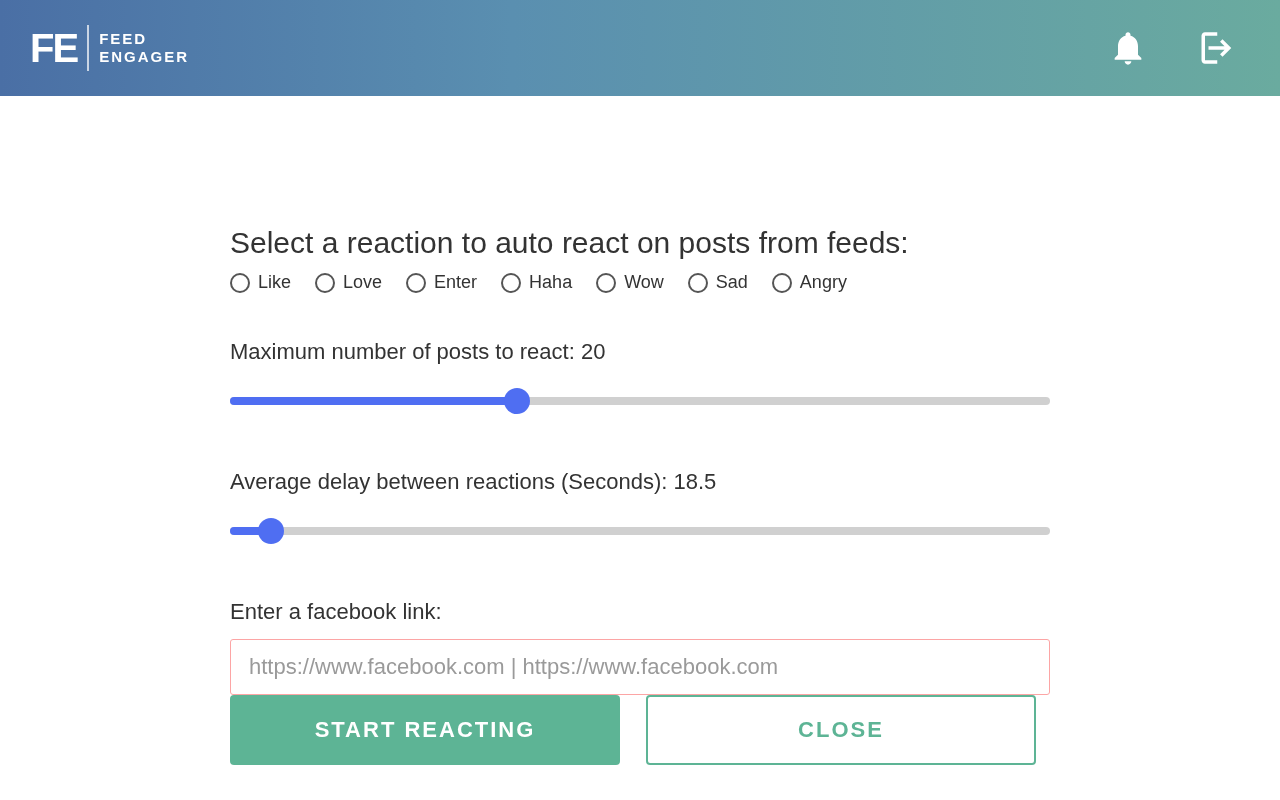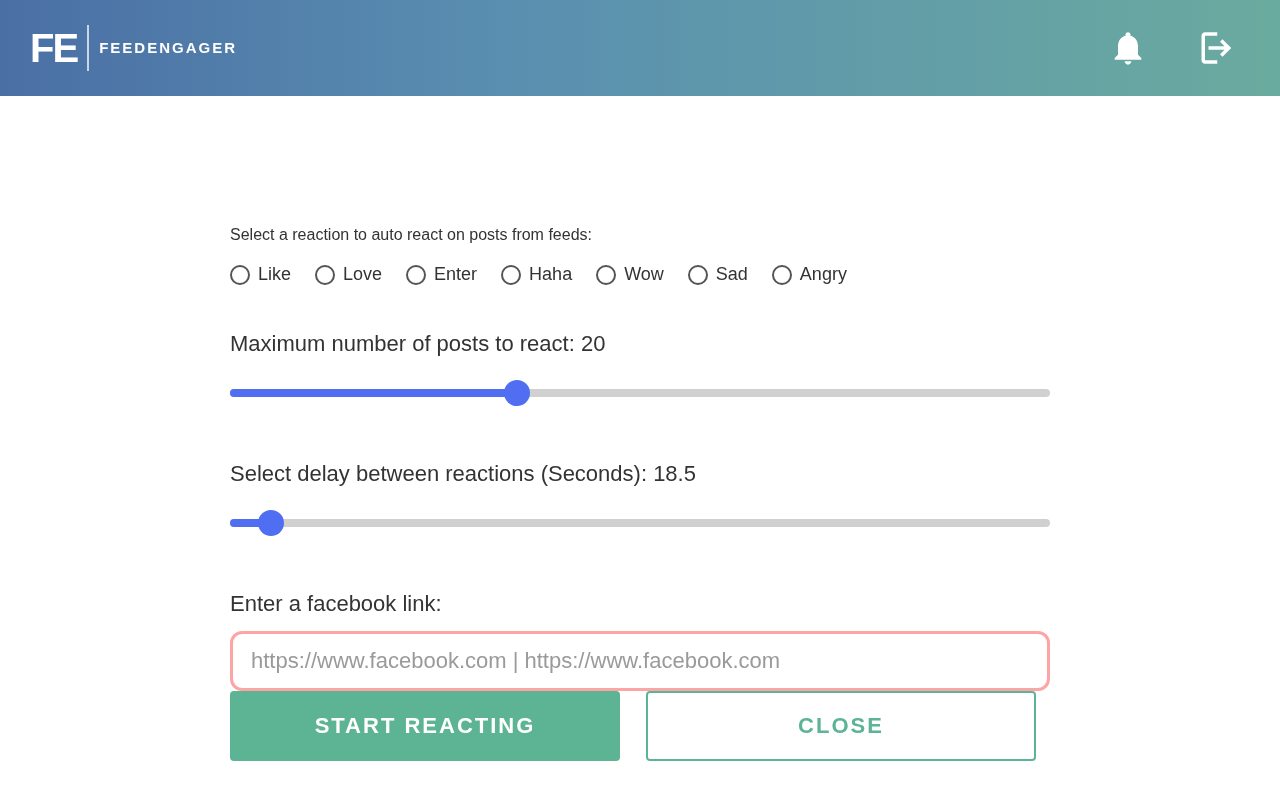--- a/index.html
+++ b/index.html
@@ -31,43 +31,43 @@
   }
   .logo-divider {
     width: 2px;
     height: 46px;
     background: #ffffff;
     opacity: 0.7;
     margin-right: 10px;
   }
   .logo-text {
     display: flex;
-    flex-direction: row;
+    flex-direction: column;
     font-size: 15px;
     font-weight: 700;
     letter-spacing: 2px;
     line-height: 1.2;
   }
   .header-icons {
     display: flex;
     align-items: center;
     gap: 50px;
   }
   .icon-btn {
     color: #ffffff;
     cursor: pointer;
     display: inline-flex;
   }
   .content {
     padding: 130px 230px 0 230px;
   }
   .section-label {
-    font-size: 16px;
-    color: #333333;
-    margin-bottom: 20px;
+    font-size: 30px;
+    color: #333333;
+    margin-bottom: 12px;
   }
   .reactions-row {
     display: flex;
     gap: 24px;
     margin-bottom: 46px;
   }
   .radio-item {
     display: flex;
     align-items: center;
     gap: 8px;
@@ -124,22 +124,22 @@
   }
   .link-label {
     font-size: 22px;
     color: #333333;
     margin-bottom: 14px;
   }
   .link-input {
     width: 100%;
     font-size: 22px;
     padding: 14px 18px;
-    border: 3px solid #fca5a5;
-    border-radius: 12px;
+    border: 1px solid #fca5a5;
+    border-radius: 3px;
     color: #8b5cf6;
     outline: none;
   }
   .link-input::placeholder { color: #9a9a9a; }
   .buttons-row {
     display: flex;
     gap: 26px;
   }
   .btn {
     font-size: 22px;
@@ -229,21 +229,21 @@
     </div>
     <div class="slider-container">
       <div class="slider-track"></div>
       <div class="slider-fill" style="width:35%"></div>
       <div class="slider-thumb" style="left:35%"></div>
     </div>
   </div>
 
   <div class="slider-section">
     <div class="slider-label-row">
-      <span>Select delay between reactions (Seconds): </span><span>18.5</span>
+      <span>Average delay between reactions (Seconds): </span><span>18.5</span>
     </div>
     <div class="slider-container">
       <div class="slider-track"></div>
       <div class="slider-fill" style="width:5%"></div>
       <div class="slider-thumb" style="left:5%"></div>
     </div>
   </div>
 
   <div class="link-section">
     <div class="link-label">Enter a facebook link:</div>

